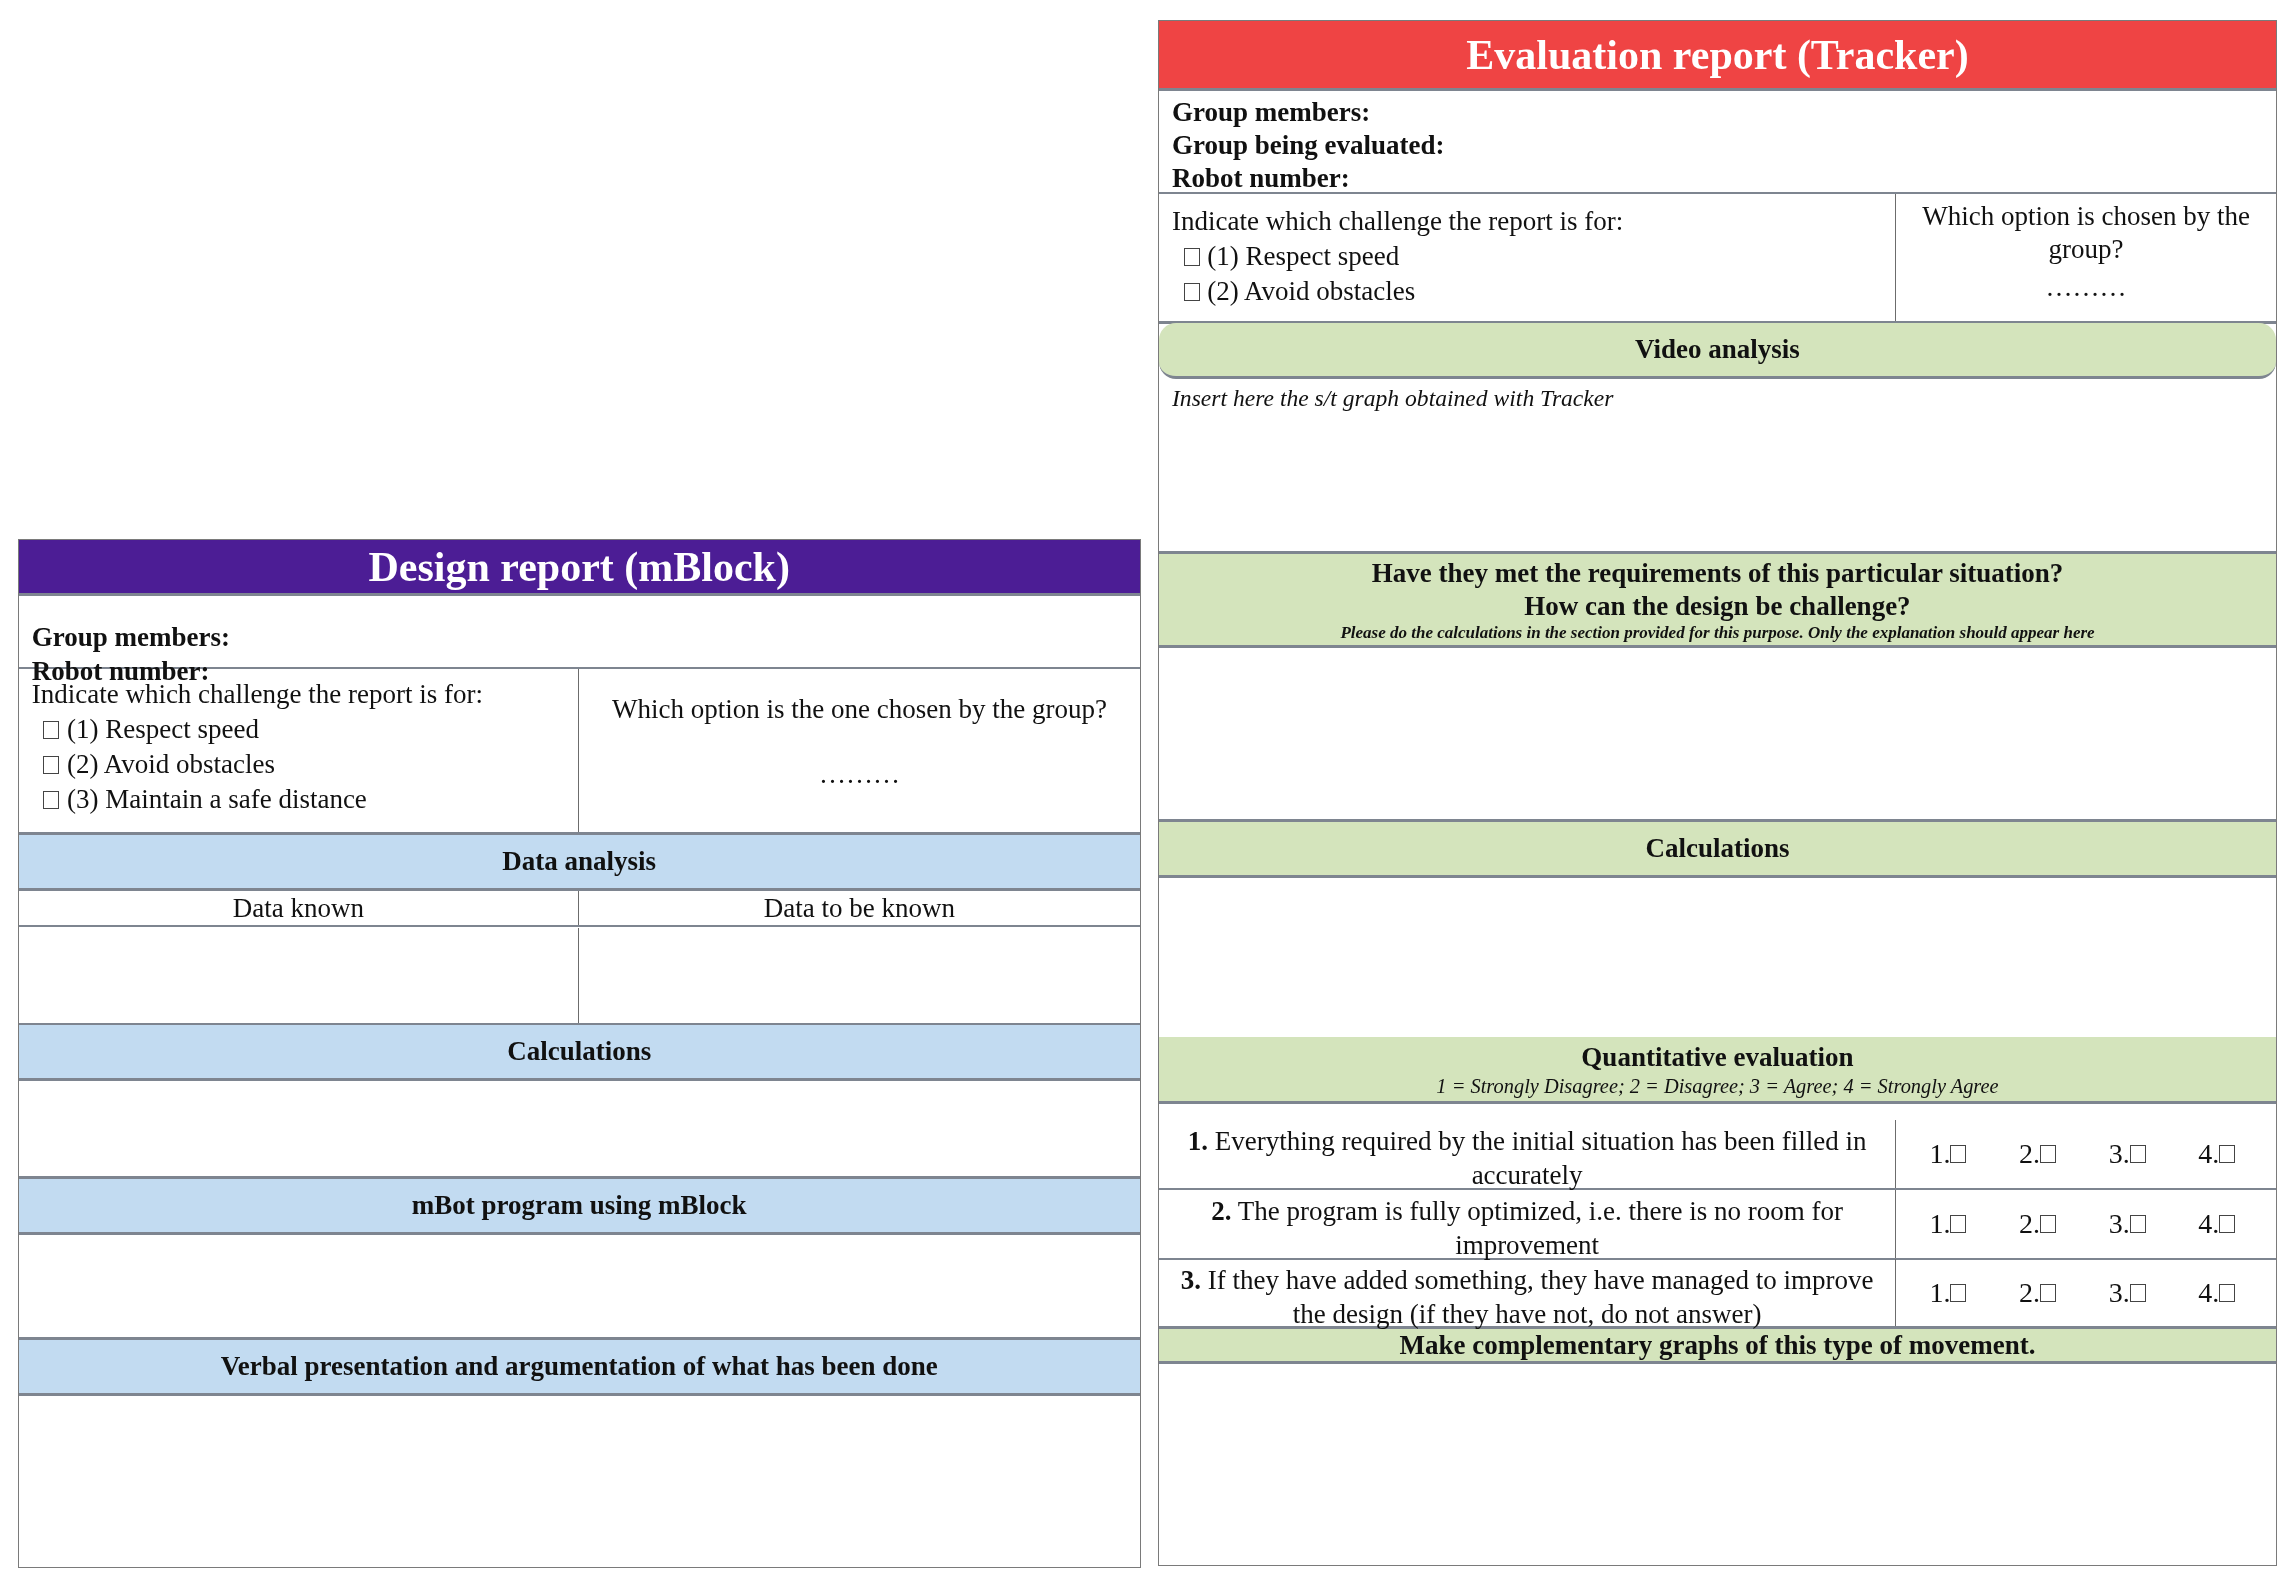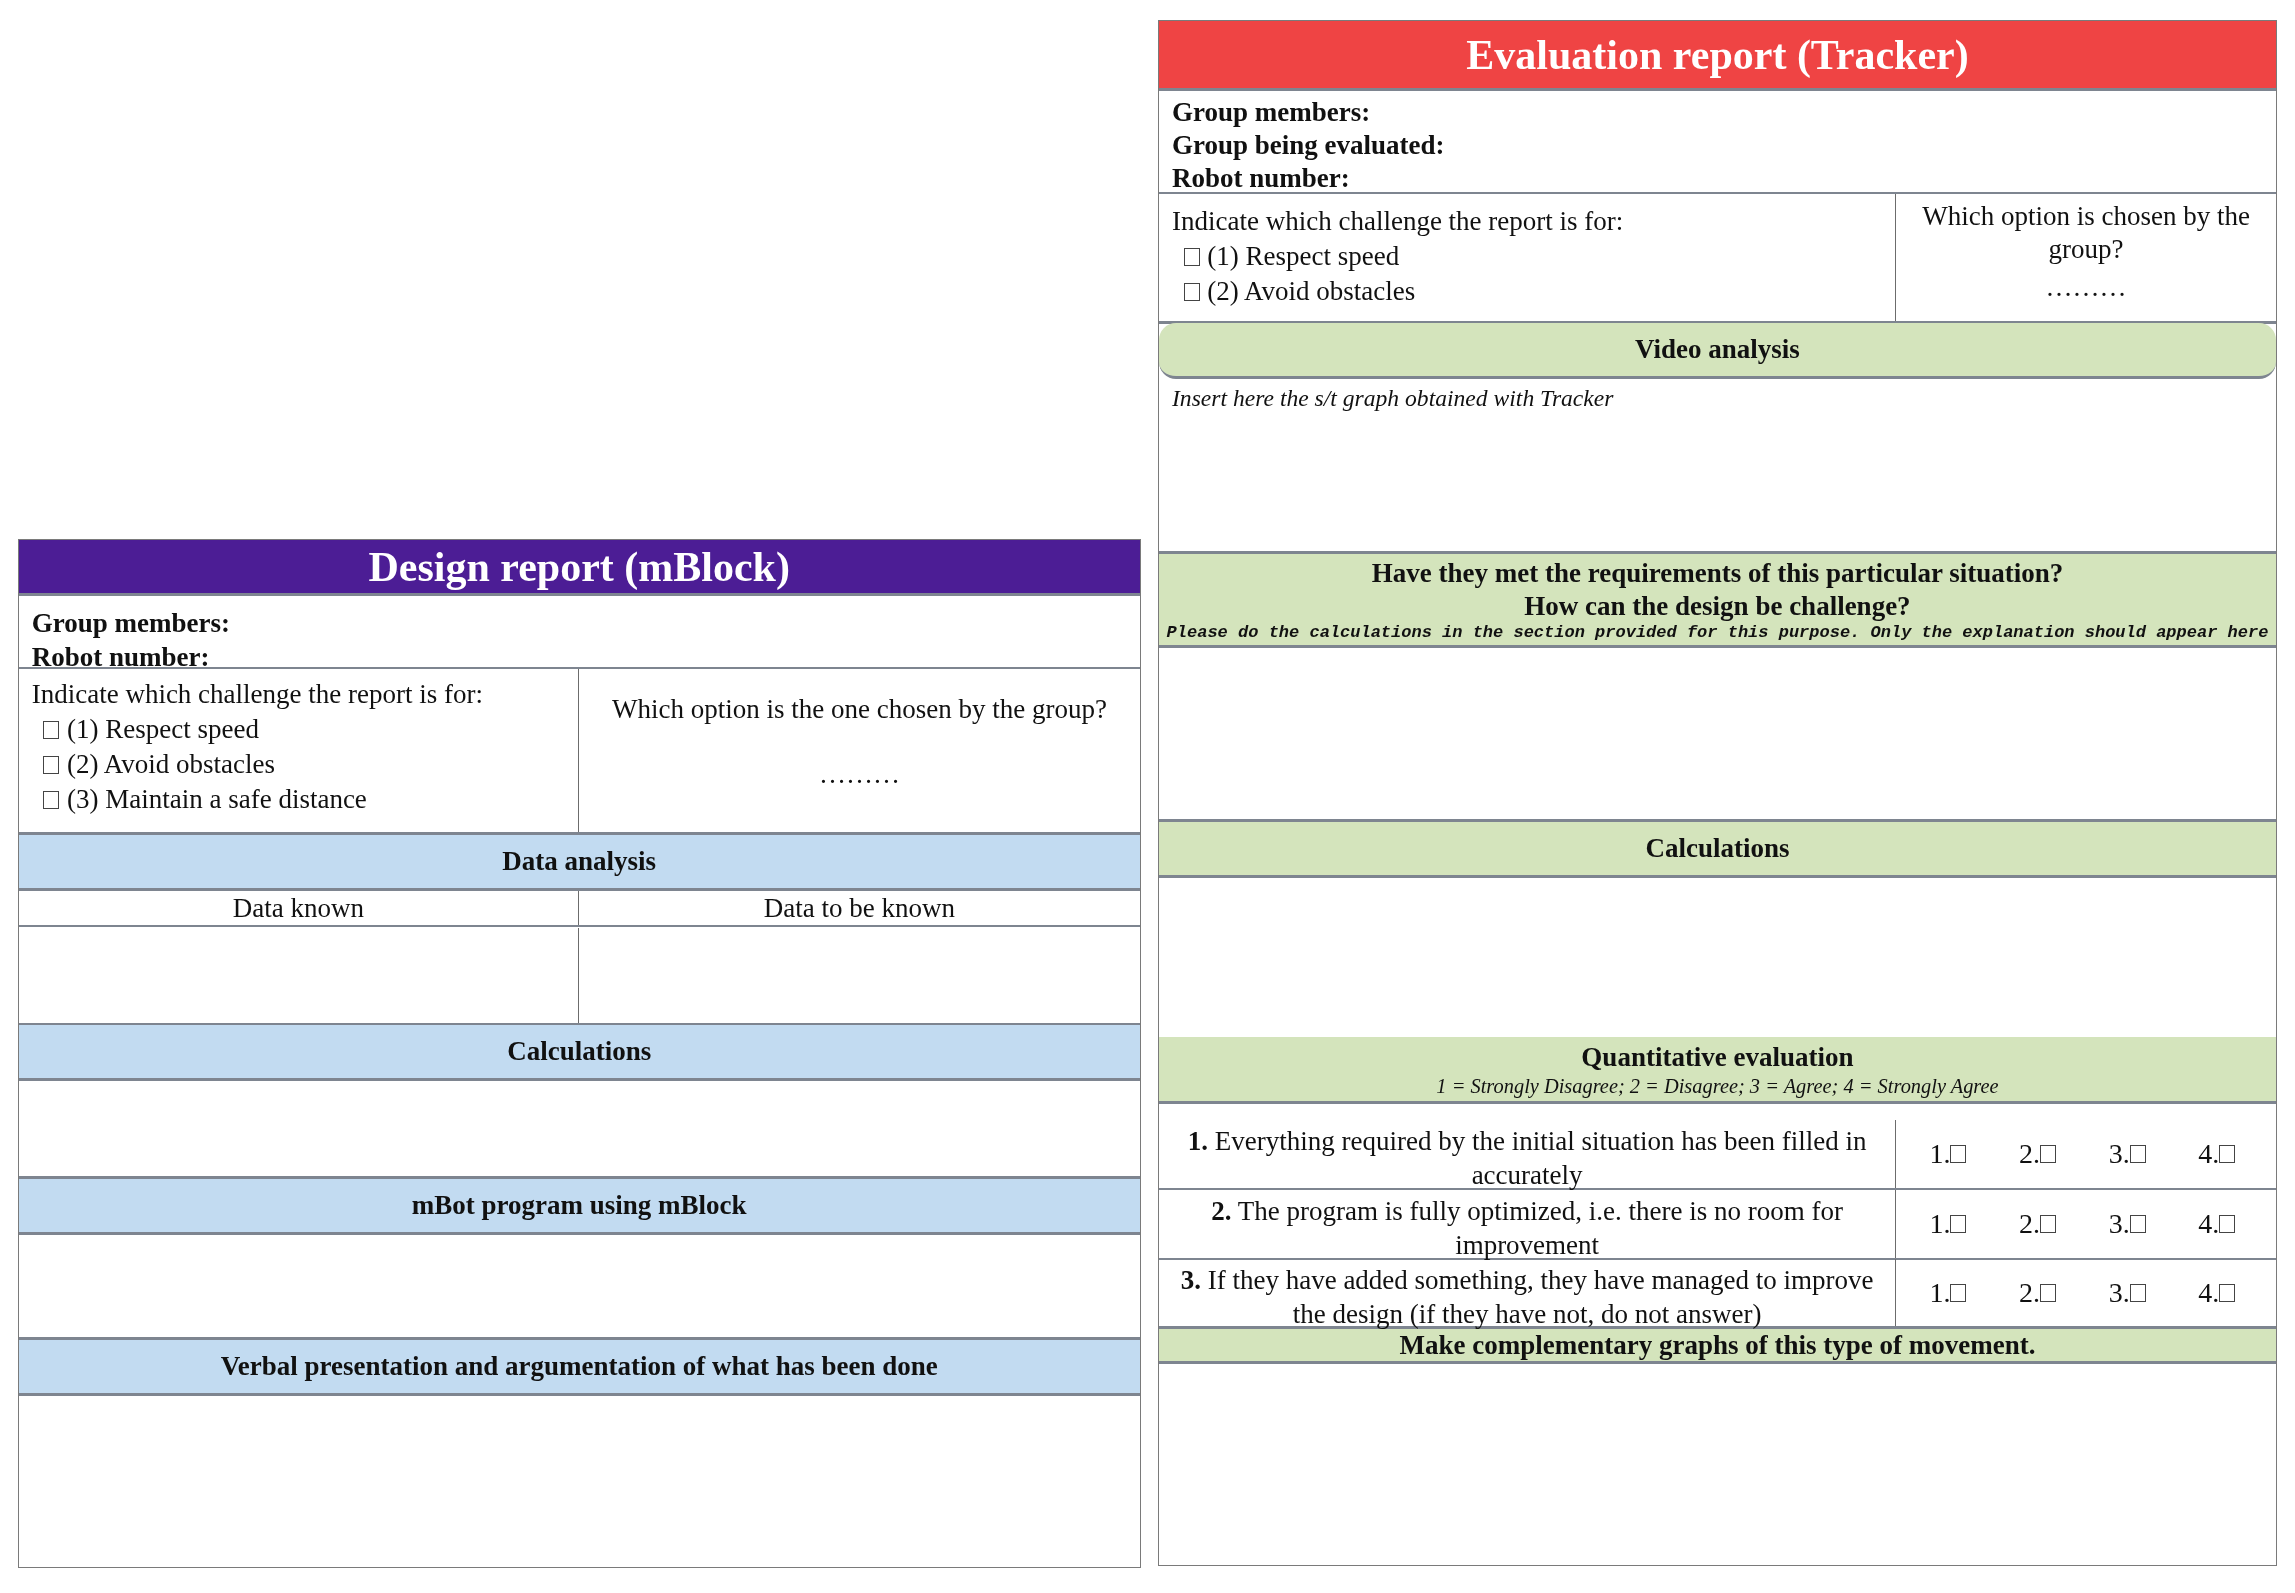--- a/index.html
+++ b/index.html
@@ -10,22 +10,22 @@
   #right { left:1158px; top:20.4px;  width:1119px; height:1546px; }
 
   .row { position:absolute; left:0; right:0; box-sizing:border-box; border-bottom:3.2px solid #7e8590; }
   .title-bar { color:#fff; font-weight:bold; text-align:center; font-size:42px; line-height:1; display:flex; align-items:center; justify-content:center; }
   .blue  { background:#4c1d95; }
   .green { background:#ef4444; }
   .hdr-blue  { background:#c2dbf1; }
   .hdr-green { background:#d4e4bc; }
   .hdr { display:flex; flex-direction:column; align-items:center; justify-content:center; text-align:center; font-weight:bold; font-size:27px; }
   .hdr .sub { font-weight:normal; font-style:italic; font-size:20.4px; margin-top:2.1px; }
-  .hdr .tiny { font-weight:bold; font-style:italic; font-size:17px; margin-top:0;font-family:Liberation Mono, monospace; }
-  .bold-lines { padding:10px 13px; font-weight:bold; font-size:27px; line-height:34px; }
+  .hdr .tiny { font-weight:bold; font-style:italic; font-size:17px; margin-top:0; }
+  .bold-lines { padding:24px 13px; font-weight:bold; font-size:27px; line-height:34px; }
   .split { display:flex; }
   .split > div { box-sizing:border-box; }
   .vline { border-right:1.6px solid #6c6c6c; }
   .chal { padding:7.5px 13px; font-size:27px; line-height:35px; }
   .chal .opt { padding-left:11.8px; }
   .box { display:inline-block; width:16px; height:18px; border:1.6px solid #444; margin-right:7.5px; vertical-align:-1.1px; box-sizing:border-box; }
   .which { text-align:center; font-size:27px; line-height:33px; padding:24px 16px; }
   .dots { display:block; margin-top:32px; }
   .italic-note { font-style:italic; font-size:23.6px; padding:4.3px 13px; }
   .cell-text { text-align:center; font-size:27px; display:flex; align-items:center; justify-content:center; }

